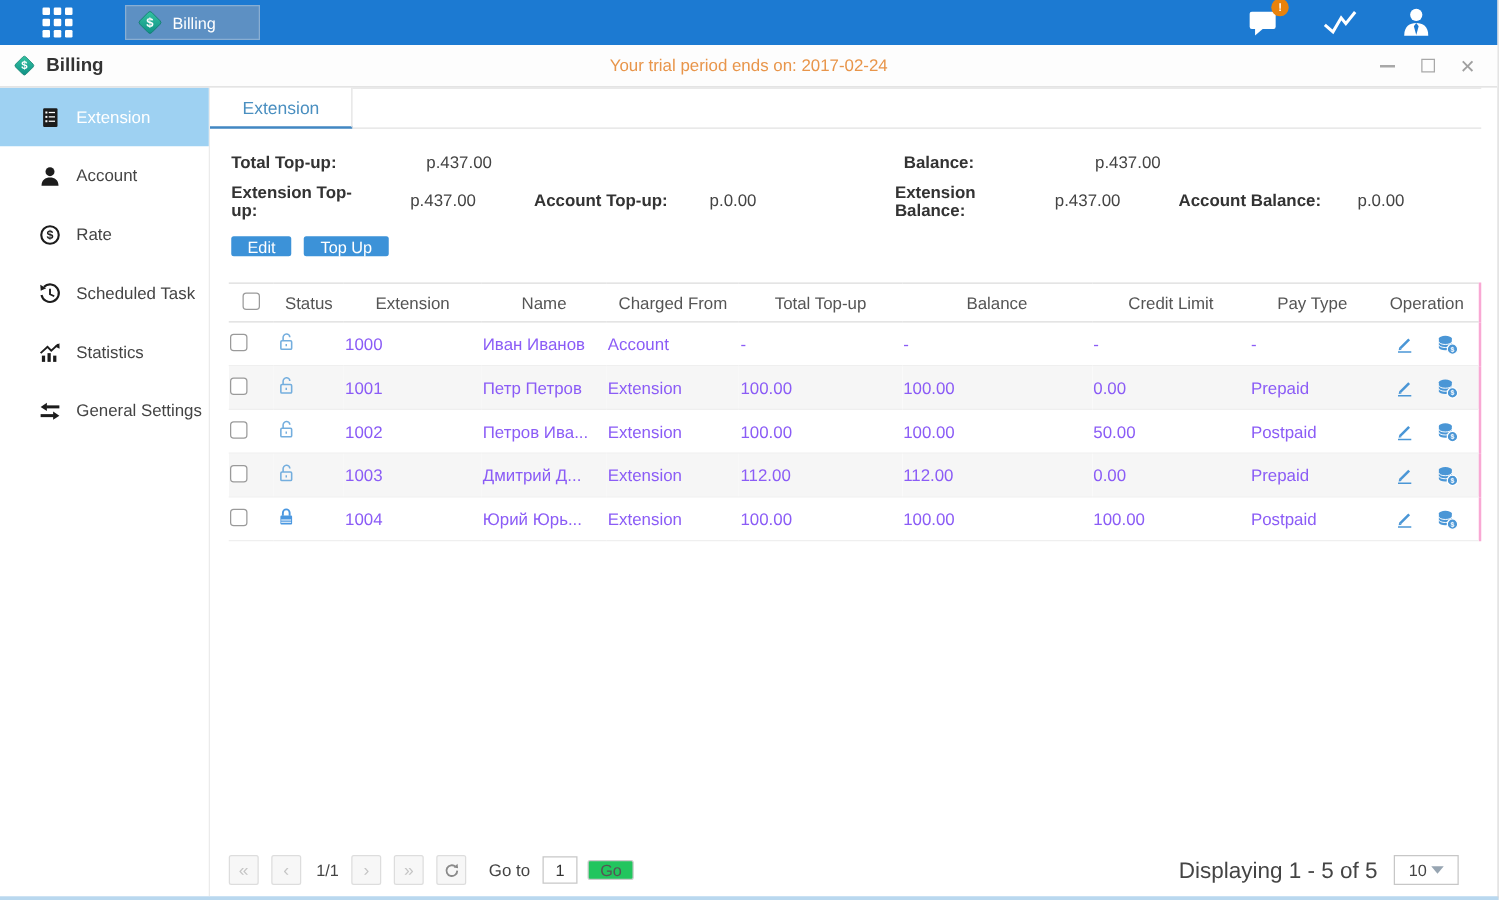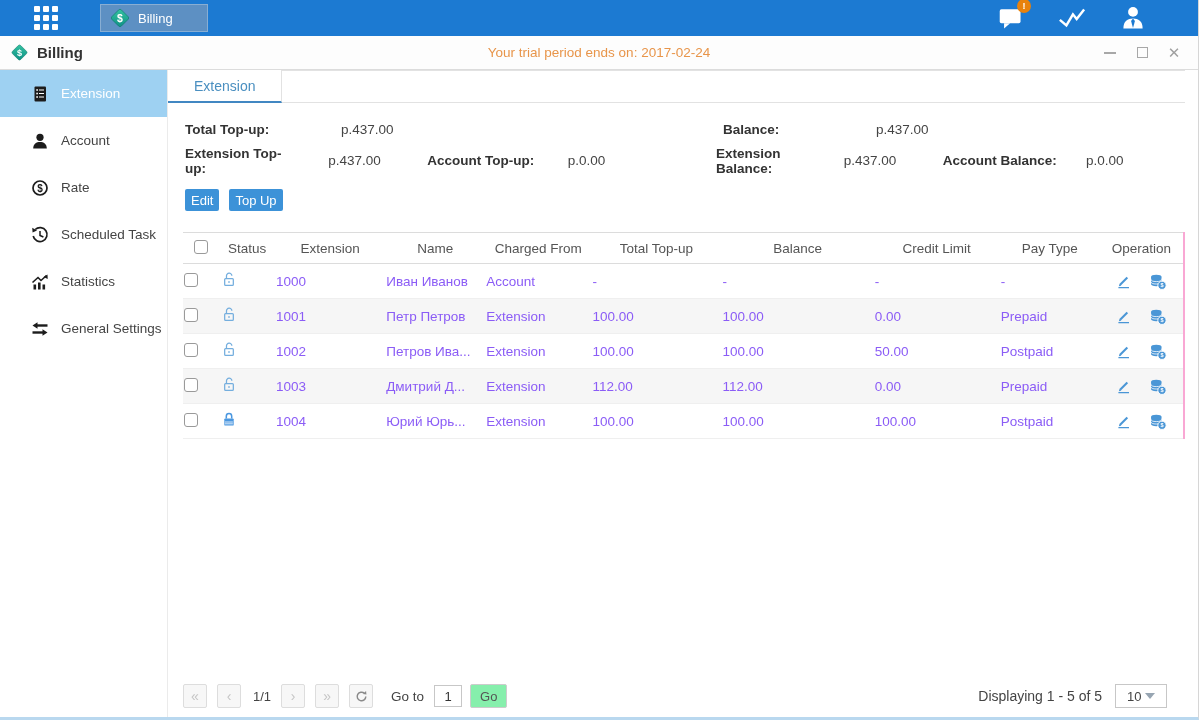--- a/index.html
+++ b/index.html
@@ -49,21 +49,21 @@
   
   .summary { padding:11px 0 0 17px; }
   .srow { display:flex; align-items:center; height:31px; font-size:13.5px; }
   .slabel { font-weight:bold; color:#333; }
   .sval { color:#444; }
   .w128{width:128px;} .w110{width:110px;margin-left:28px;} .w125{width:125px;} .w127{width:127px;padding-left:16px;}
   .sp272{width:272px;} .sp37{width:37px;}
 
   
   .actions { padding:13px 0 0 17px; display:flex; gap:10px; margin-bottom:21px; }
-  .btn { background:#3c92d8; color:#fff; border:none; height:22px; padding:0 6px; font-size:13px;
+  .btn { background:#3c92d8; color:#fff; border:none; height:16px; padding:0 13px; font-size:13px;
          border-radius:2px; cursor:pointer; font-family:inherit; }
 
   
   .table-wrap { margin-left:15px; }
   table { width:100%; border-collapse:collapse; table-layout:fixed; }
   thead tr { height:31px; }
   th { font-weight:normal; color:#555; font-size:13.5px; text-align:center;
        border-top:1px solid #dcdcdc; border-bottom:1px solid #dcdcdc; overflow:hidden; white-space:nowrap; }
   tbody tr { height:35px; border-bottom:1px solid #efefef; }
   tbody tr:nth-child(even) { background:#f6f6f6; }
@@ -77,24 +77,24 @@
   
   .spacer { flex:1; }
   .pagination { margin:0 0 9px 15px; display:flex; align-items:center; flex-shrink:0; }
   .pbtn { width:24px; height:24px; border:1px solid #ddd; background:#f7f7f7; border-radius:2px;
           display:flex; align-items:center; justify-content:center; color:#c5c5c5; font-size:14px;
           margin-right:10px; cursor:pointer; }
   .page-info { font-size:13px; color:#444; margin:0 10px 0 2px; }
   .goto-label { font-size:13.5px; color:#444; margin:0 10px 0 8px; }
   .goto-input { width:28px; height:22px; border:1px solid #c7c7c7; font-size:13px; text-align:center;
                 color:#333; font-family:inherit; margin-right:8px; }
-  .go-btn { height:24px; padding:0 9px; border:1px solid #ccc; background:#86efac; color:#555;
+  .go-btn { height:16px; padding:0 9px; border:1px solid #ccc; background:#22c55e; color:#555;
             font-size:13px; border-radius:2px; cursor:pointer; font-family:inherit; }
   .pag-right { margin-left:auto; display:flex; align-items:center; gap:13px; margin-right:18px; }
-  .displaying { font-size:14px; color:#444; }
+  .displaying { font-size:18px; color:#444; }
   .size-select { width:52px; height:24px; border:1px solid #c7c7c7; background:#fff; display:flex;
                  align-items:center; justify-content:space-between; padding:0 11px; font-size:13px;
                  color:#444; cursor:pointer; }
   .caret-down { width:0; height:0; border-left:5px solid transparent; border-right:5px solid transparent;
                 border-top:6px solid #97a5b2; }
 </style>
 </head>
 <body>
 
 <div class="window">

